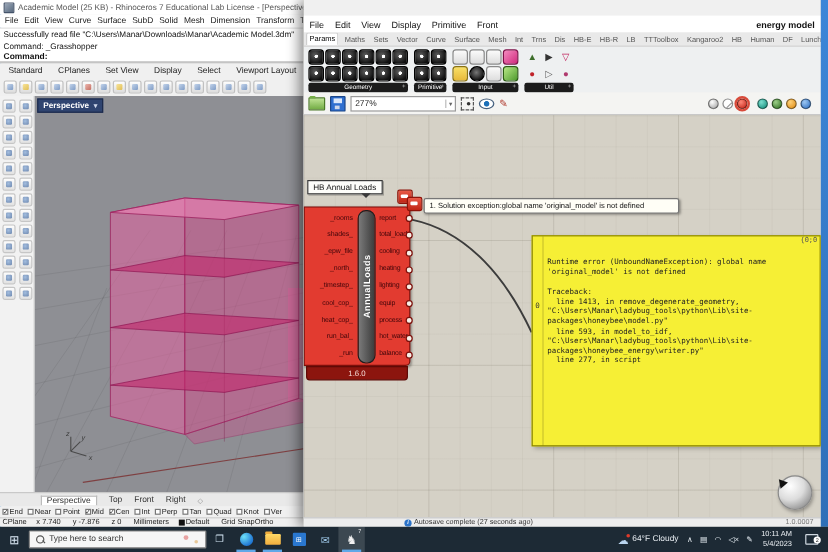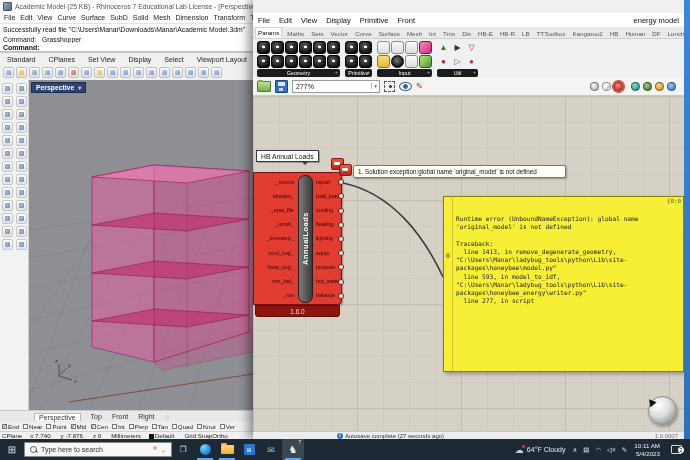--- a/index.html
+++ b/index.html
@@ -54,21 +54,21 @@
   .sq{display:inline-block;width:5px;height:5px;background:#111;margin:0 1px -0.5px 0;}
   
   #gh{position:absolute;left:253px;top:0;width:431px;height:439px;background:#f0f0f0;overflow:hidden;
     box-shadow:-4px 0 10px rgba(0,0,0,.45);}
   .g-title{position:absolute;left:0;top:0;right:0;height:13px;background:#fff;display:flex;align-items:center;
     font-size:7.2px;color:#222;padding-left:5px;}
   .g-btns{margin-left:auto;display:flex;}
   .g-btn{width:15px;text-align:center;font-size:7.5px;color:#444;}
   .g-menu{position:absolute;left:0;top:13px;right:0;height:14px;background:#fff;display:flex;gap:9px;
     align-items:center;padding:0 5px;font-size:7.5px;color:#111;}
-  .g-doc{margin-left:auto;font-weight:normal;text-align:center;}
+  .g-doc{margin-left:auto;font-weight:bold;text-align:center;}
   .g-tabs{position:absolute;left:0;top:27px;right:0;height:12px;background:#e9e9e9;border-bottom:1px solid #cfcfcf;
     display:flex;gap:3px;align-items:flex-end;padding-left:2px;font-size:6.2px;color:#555;white-space:nowrap;overflow:hidden;box-sizing:border-box;}
   .g-tabs span{padding:1px 2px;}
   .g-tabs .on{background:#fff;color:#000;border:1px solid #cfcfcf;border-bottom:1px solid #fff;border-radius:2px 2px 0 0;}
   .g-tools{position:absolute;left:0;top:39px;right:0;height:38px;background:#eef0f1;display:flex;gap:5px;
     padding:2px 0 0 4px;box-sizing:border-box;}
   .grp{display:flex;flex-direction:column;}
   .grp-icons{display:grid;grid-auto-flow:column;grid-template-rows:13px 13px;gap:1px;}
   .g13{width:13px;height:13px;border-radius:3px;border:1px solid #000;box-sizing:border-box;
     background:radial-gradient(circle at 50% 45%,#fff 0 1.3px,transparent 1.6px),radial-gradient(circle at 40% 35%,#5c5c5c,#101010 75%);}

